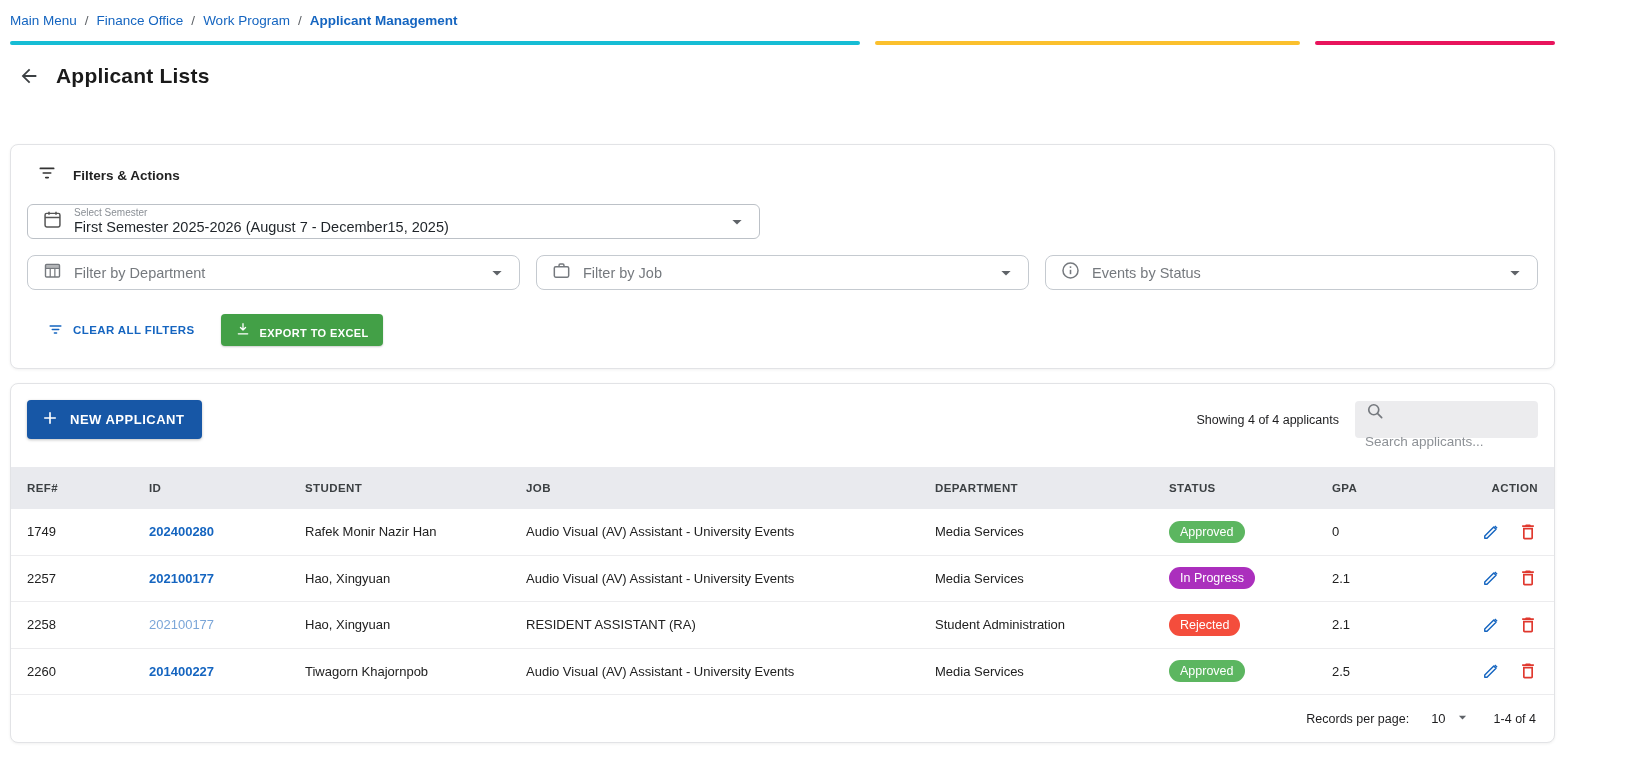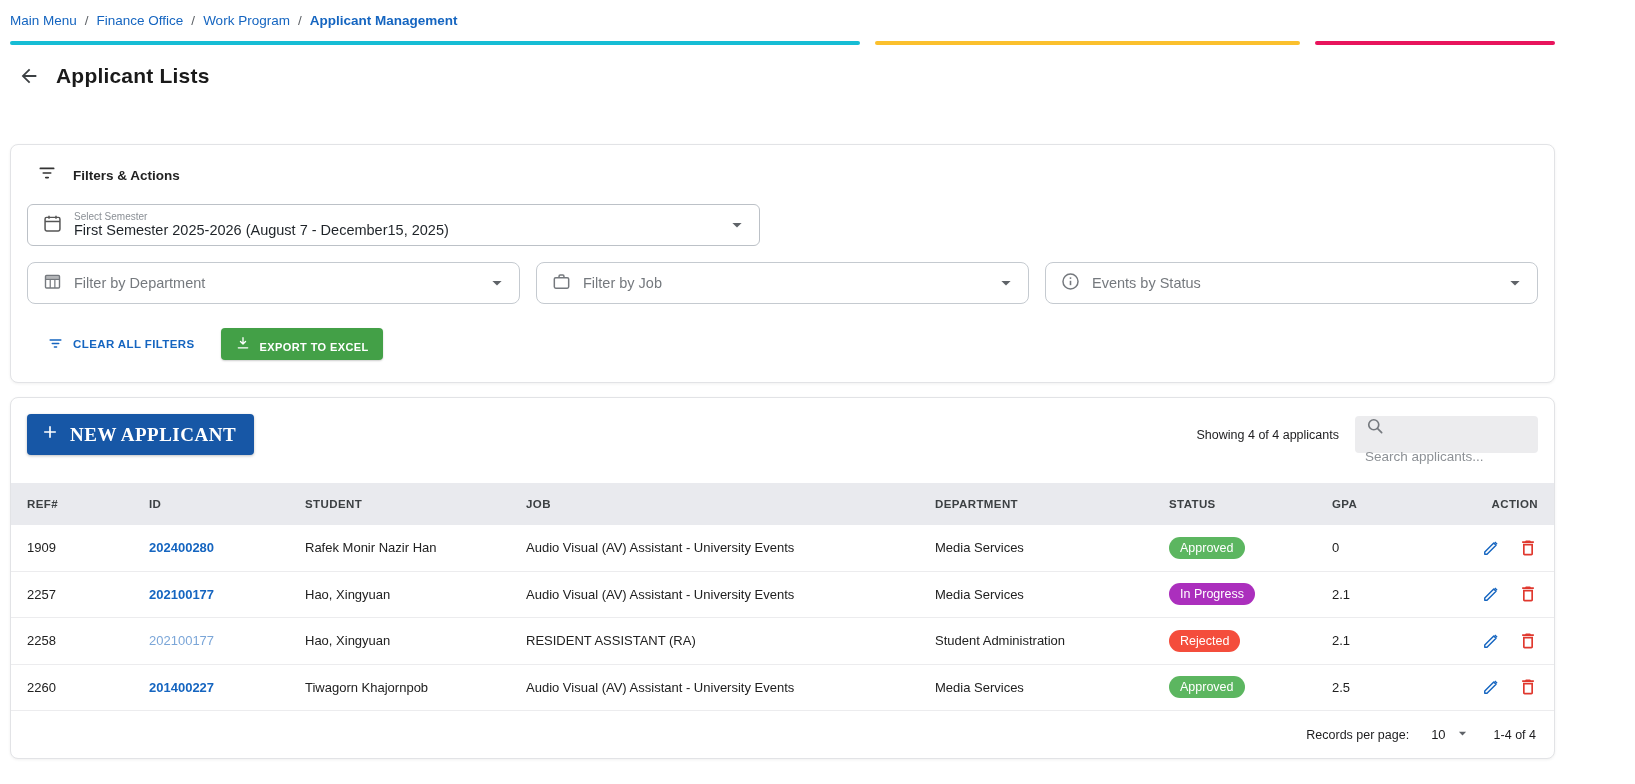--- a/index.html
+++ b/index.html
@@ -31,42 +31,42 @@
 
   
   .card { width:1545px; border:1px solid #e2e3e6; border-radius:8px; background:#fff;
           box-shadow:0 1px 3px rgba(0,0,0,.06); }
   .filters-card { margin-top:52px; padding:18px 16px 22px 16px; }
   .table-card { margin-top:14px; padding-top:16px; }
 
   
   .filters-header { display:flex; align-items:center; gap:16px; padding-left:10px; }
   .filters-title { font-size:13.5px; font-weight:700; color:#222; }
-  .select-box { position:relative; height:42px; border:1px solid #bcc1c7; border-radius:6px;
+  .select-box { position:relative; height:35px; border:1px solid #bcc1c7; border-radius:6px;
                 display:flex; align-items:center; padding:0 14px; cursor:pointer; background:#fff; }
   .semester-select { margin-top:17px; width:733px; }
   .semester-text { margin-left:11px; display:flex; flex-direction:column; line-height:1.15; }
   .semester-label { font-size:10px; color:#8a8f95; }
   .semester-value { font-size:14.5px; color:#1f2429; }
   .caret { position:absolute; right:10px; top:50%; transform:translateY(-50%); display:flex; }
   .filter-row { display:flex; gap:16px; margin-top:16px; }
   .filter-select { flex:1; border-radius:8px; border-color:#c5cad0; }
   .filter-select .ph { margin-left:11px; font-size:14.5px; color:#75797e; }
 
   .actions-row { display:flex; align-items:center; gap:26px; margin-top:24px; padding-left:20px; }
   .clear-btn { display:flex; align-items:center; gap:9px; background:none; border:none; cursor:pointer;
                color:var(--primary-blue); font-family:inherit; font-size:11.5px; font-weight:700; letter-spacing:.4px; }
   .export-btn { display:flex; align-items:flex-end; gap:9px; background:var(--export-green); border:none; cursor:pointer;
                 color:#fff; font-family:inherit; font-size:11px; font-weight:700; letter-spacing:.4px;
                 padding:7px 14px; border-radius:4px; box-shadow:0 1px 2px rgba(0,0,0,.2); }
 
   
   .toolbar { display:flex; align-items:center; justify-content:space-between; padding:0 16px; }
   .new-btn { display:flex; align-items:center; gap:11px; background:var(--button-blue); border:none; cursor:pointer;
-             color:#fff; font-family:Liberation Serif, serif; font-size:19px; font-weight:700; letter-spacing:.5px;
+             color:#fff; font-family:Liberation Sans, sans-serif; font-size:13px; font-weight:700; letter-spacing:.5px;
              padding:9px 18px 9px 14px; border-radius:4px; box-shadow:0 1px 3px rgba(0,0,0,.25); }
   .toolbar-right { display:flex; align-items:center; gap:10px; }
   .showing-text { font-size:12.5px; color:#1d1d1f; margin-right:6px; }
   .search-box { width:183px; height:37px; background:#ececee; border-radius:4px;
                 display:flex; align-items:flex-start; padding:0 10px; gap:9px;flex-direction:column; }
   .search-box input { border:none; outline:none; background:transparent; width:100%;
                       font-family:inherit; font-size:13.5px; color:#333; }
   .search-box input::placeholder { color:#8d9196; }
 
   
@@ -245,21 +245,21 @@
         <div class="th">ID</div>
         <div class="th">STUDENT</div>
         <div class="th">JOB</div>
         <div class="th">DEPARTMENT</div>
         <div class="th">STATUS</div>
         <div class="th">GPA</div>
         <div class="th">ACTION</div>
       </div>
     <div>
         <div class="row-grid trow">
-    <div>1909</div>
+    <div>1749</div>
     <div><a href="#" class="id-link">202400280</a></div>
     <div>Rafek Monir Nazir Han</div>
     <div>Audio Visual (AV) Assistant - University Events</div>
     <div>Media Services</div>
     <div><span class="pill" style="background: rgb(92, 182, 96);">Approved</span></div>
     <div>0</div>
     <div class="cell-action">
       <button class="icon-btn">
         <svg viewBox="0 0 24 24" width="20" height="20" fill="none" stroke="var(--edit-blue)" stroke-width="1.7" stroke-linejoin="round">
                 <path d="M4.5 16.8V19.5h2.7L18 8.7l-2.7-2.7L4.5 16.8z"></path>

